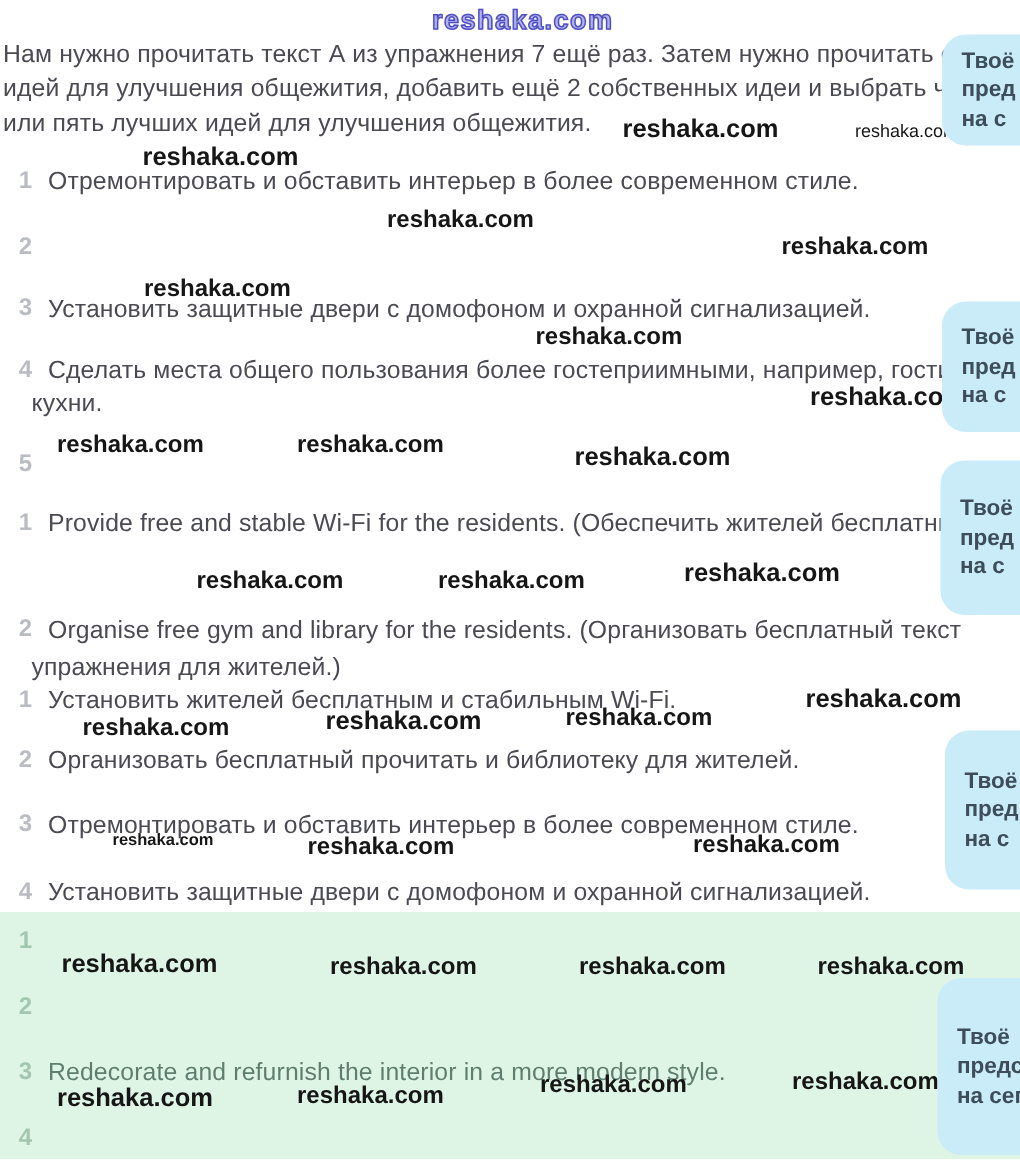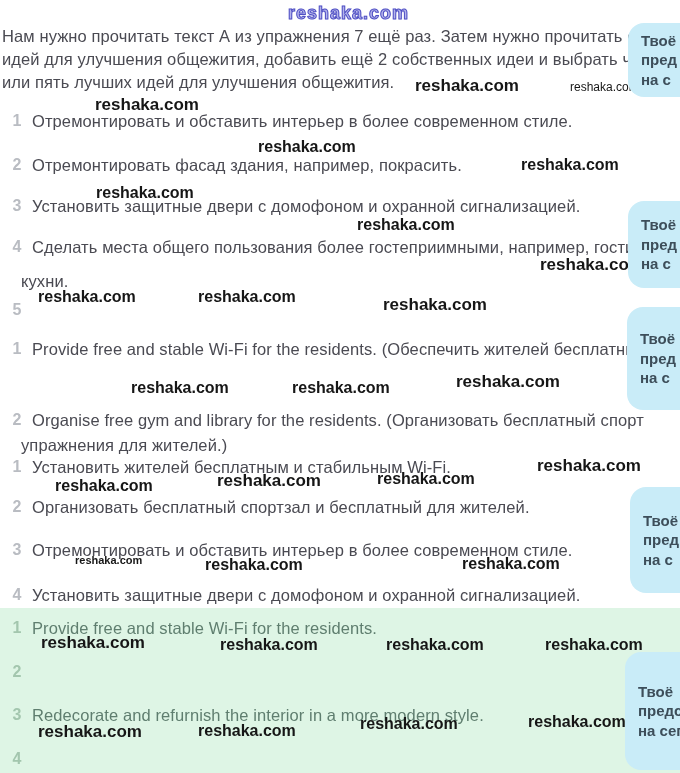--- a/index.html
+++ b/index.html
@@ -69,69 +69,67 @@
   <div class="row intro" style="top:73px">
       <span class="txt">или пять лучших идей для улучшения общежития.</span>
     </div>
 
   <div class="row" style="top:112px">
       <span class="num">1</span>
       <span class="txt">Отремонтировать и обставить интерьер в более современном стиле.</span>
     </div>
   <div class="row" style="top:156px">
       <span class="num">2</span>
-      <span class="txt">Отремонтировать фасад здания, например, покрасить.</span>
     </div>
   <div class="row" style="top:197px">
       <span class="num">3</span>
       <span class="txt">Установить защитные двери с домофоном и охранной сигнализацией.</span>
     </div>
   <div class="row" style="top:238px">
       <span class="num">4</span>
       <span class="txt">Сделать места общего пользования более гостеприимными, например, гостин</span>
     </div>
-  <div class="row cont" style="top:272px">
+  <div class="row cont" style="top:260px">
       <span class="txt">кухни.</span>
     </div>
   <div class="row" style="top:301px">
       <span class="num">5</span>
     </div>
 
   <div class="row" style="top:340px">
       <span class="num">1</span>
       <span class="txt">Provide free and stable Wi-Fi for the residents. (Обеспечить жителей бесплатным</span>
     </div>
   <div class="row" style="top:411px">
       <span class="num">2</span>
-      <span class="txt">Organise free gym and library for the residents. (Организовать бесплатный спорт</span>
+      <span class="txt">Organise free gym and library for the residents. (Организовать бесплатный текст</span>
     </div>
   <div class="row cont" style="top:436px">
       <span class="txt">упражнения для жителей.)</span>
     </div>
 
   <div class="row" style="top:458px">
       <span class="num">1</span>
       <span class="txt">Установить жителей бесплатным и стабильным Wi-Fi.</span>
     </div>
   <div class="row" style="top:498px">
       <span class="num">2</span>
-      <span class="txt">Организовать бесплатный спортзал и бесплатный для жителей.</span>
+      <span class="txt">Организовать бесплатный прочитать и библиотеку для жителей.</span>
     </div>
   <div class="row" style="top:541px">
       <span class="num">3</span>
       <span class="txt">Отремонтировать и обставить интерьер в более современном стиле.</span>
     </div>
   <div class="row" style="top:586px">
       <span class="num">4</span>
       <span class="txt">Установить защитные двери с домофоном и охранной сигнализацией.</span>
     </div>
 
   <div class="row green" style="top:619px">
       <span class="num">1</span>
-      <span class="txt">Provide free and stable Wi-Fi for the residents.</span>
     </div>
   <div class="row green" style="top:663px">
       <span class="num">2</span>
     </div>
   <div class="row green" style="top:706px">
       <span class="num">3</span>
       <span class="txt">Redecorate and refurnish the interior in a more modern style.</span>
     </div>
   <div class="row green" style="top:750px">
       <span class="num">4</span>

